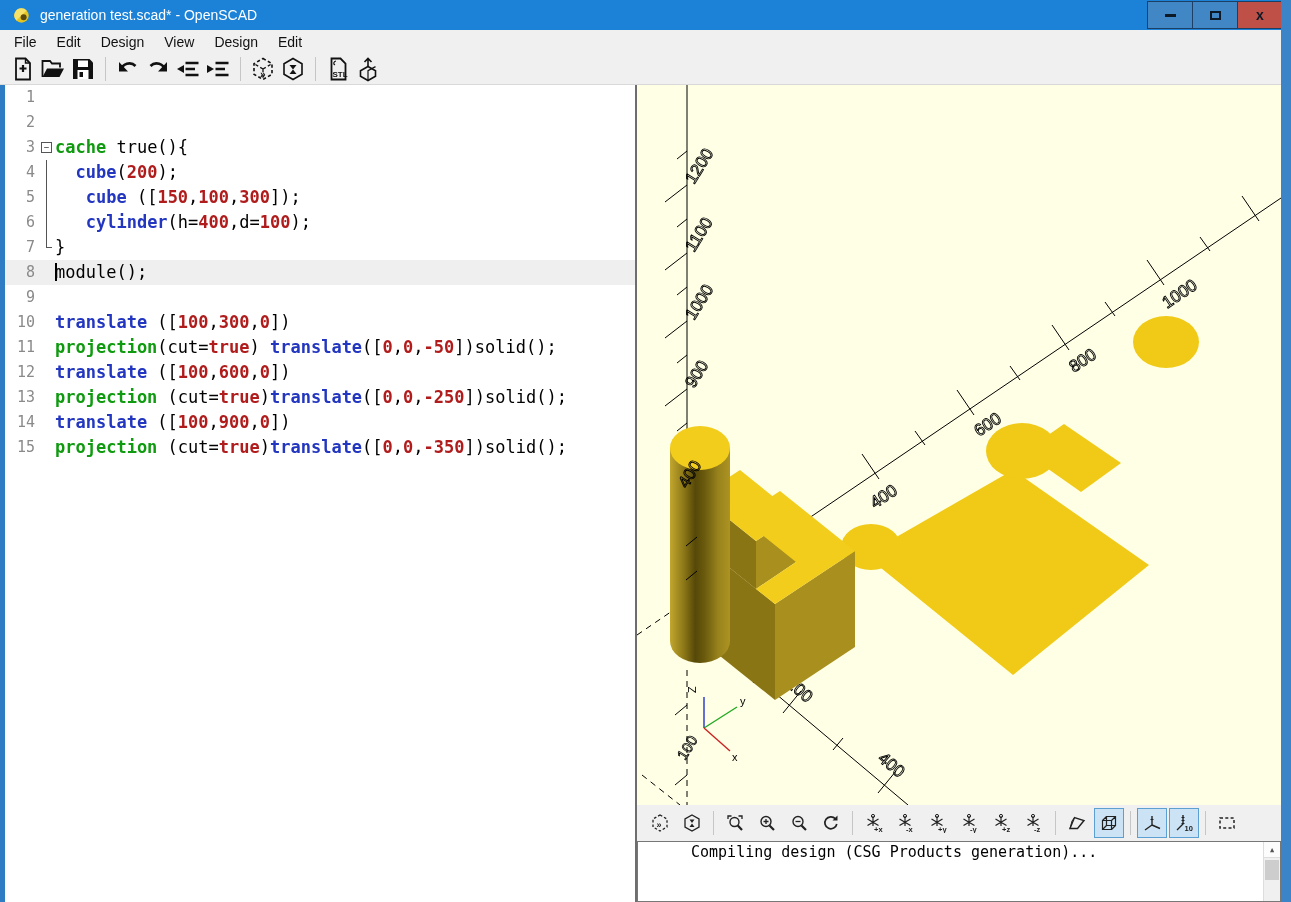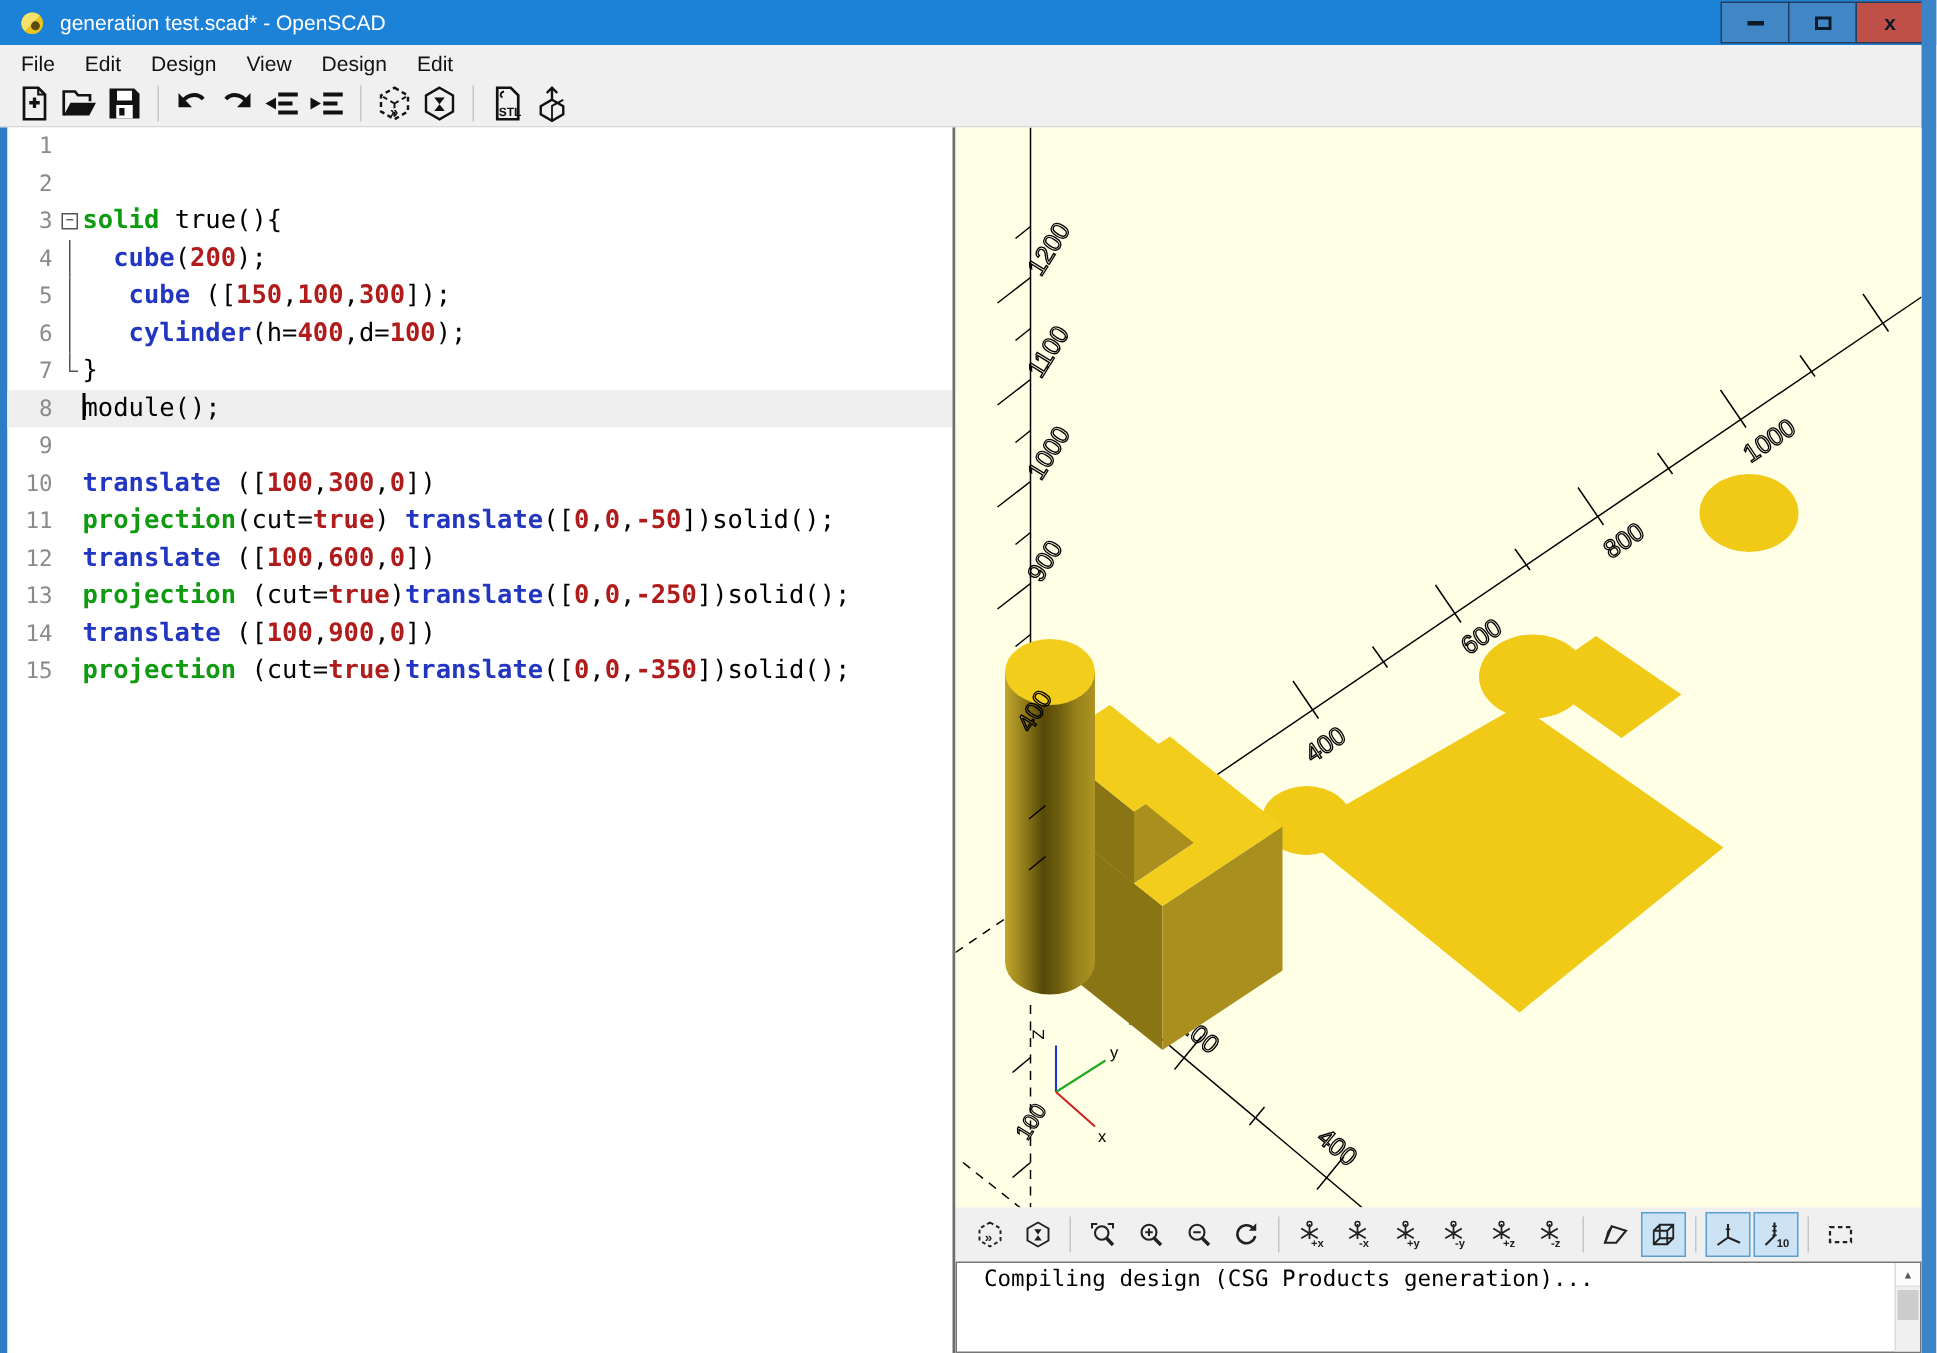--- a/index.html
+++ b/index.html
@@ -57,21 +57,21 @@
   .vtoolbar { position:absolute; left:637px; top:805px; width:644px; height:36px; background:#f0f0f0;
     display:flex; align-items:center; padding-left:8px; }
   .vt-btn { width:30px; height:30px; display:flex; align-items:center; justify-content:center;
     border:1px solid transparent; margin-right:2px; }
   .vt-btn.active { background:#cbe3f5; border:1px solid #5ba0d0; }
   .vt-sep { width:1px; height:24px; background:#c6c6c6; margin:0 6px 0 4px; }
 
   
   .console { position:absolute; left:637px; top:841px; width:644px; height:61px; background:#fff;
     border:1px solid #777; font-family:"DejaVu Sans Mono",monospace; font-size:15px; color:#000; }
-  .console-lines { padding:1px 18px; line-height:19px; white-space:pre; }
+  .console-lines { padding:1px 6px; line-height:19px; white-space:pre;margin-left:47px; }
   .vscroll { position:absolute; right:0; top:0; bottom:0; width:17px; background:#f0f0f0; border-left:1px solid #ddd; }
   .varrow { height:16px; background:#fcfcfc; border-bottom:1px solid #ddd; display:flex;
     align-items:center; justify-content:center; font-size:7px; color:#555; }
   .vthumb { position:absolute; left:1px; top:18px; width:14px; height:20px; background:#cdcdcd; }
 </style>
 </head>
 <body>
 
 <div class="titlebar">
   <svg class="logo" viewBox="0 0 20 20">
@@ -178,21 +178,21 @@
         <path d="M13 24.5v-9.9l7.5-4" fill="none" stroke="#111" stroke-width="1.2"></path>
       </svg>
     </div>
   </div>
 
 <div class="edge-left"></div>
 <div class="edge-right"></div>
 <div class="editor">
     <div class="ed-row"><div class="gut-num">1</div><div class="gut-fold"></div><div class="code-text"></div></div>
     <div class="ed-row"><div class="gut-num">2</div><div class="gut-fold"></div><div class="code-text"></div></div>
-    <div class="ed-row"><div class="gut-num">3</div><div class="gut-fold"><div class="fold-box">−</div></div><div class="code-text"><span class="tk-k" style="color: rgb(15, 154, 15);">solid</span><span class="tk-p" style="color: rgb(0, 0, 0);"> true(){</span></div></div>
+    <div class="ed-row"><div class="gut-num">3</div><div class="gut-fold"><div class="fold-box">−</div></div><div class="code-text"><span class="tk-k" style="color: rgb(15, 154, 15);">cache</span><span class="tk-p" style="color: rgb(0, 0, 0);"> true(){</span></div></div>
     <div class="ed-row"><div class="gut-num">4</div><div class="gut-fold"><div class="fold-line"></div></div><div class="code-text"><span class="tk-p" style="color: rgb(0, 0, 0);">  </span><span class="tk-b" style="color: rgb(34, 54, 192);">cube</span><span class="tk-p" style="color: rgb(0, 0, 0);">(</span><span class="tk-n" style="color: rgb(176, 27, 27);">200</span><span class="tk-p" style="color: rgb(0, 0, 0);">);</span></div></div>
     <div class="ed-row"><div class="gut-num">5</div><div class="gut-fold"><div class="fold-line"></div></div><div class="code-text"><span class="tk-p" style="color: rgb(0, 0, 0);">   </span><span class="tk-b" style="color: rgb(34, 54, 192);">cube</span><span class="tk-p" style="color: rgb(0, 0, 0);"> ([</span><span class="tk-n" style="color: rgb(176, 27, 27);">150</span><span class="tk-p" style="color: rgb(0, 0, 0);">,</span><span class="tk-n" style="color: rgb(176, 27, 27);">100</span><span class="tk-p" style="color: rgb(0, 0, 0);">,</span><span class="tk-n" style="color: rgb(176, 27, 27);">300</span><span class="tk-p" style="color: rgb(0, 0, 0);">]);</span></div></div>
     <div class="ed-row"><div class="gut-num">6</div><div class="gut-fold"><div class="fold-line"></div></div><div class="code-text"><span class="tk-p" style="color: rgb(0, 0, 0);">   </span><span class="tk-b" style="color: rgb(34, 54, 192);">cylinder</span><span class="tk-p" style="color: rgb(0, 0, 0);">(h=</span><span class="tk-n" style="color: rgb(176, 27, 27);">400</span><span class="tk-p" style="color: rgb(0, 0, 0);">,d=</span><span class="tk-n" style="color: rgb(176, 27, 27);">100</span><span class="tk-p" style="color: rgb(0, 0, 0);">);</span></div></div>
     <div class="ed-row"><div class="gut-num">7</div><div class="gut-fold"><div class="fold-line half"></div><div class="fold-elbow"></div></div><div class="code-text"><span class="tk-p" style="color: rgb(0, 0, 0);">}</span></div></div>
     <div class="ed-row cur"><div class="gut-num">8</div><div class="gut-fold"></div><div class="code-text"><span class="caret"></span><span class="tk-p" style="color: rgb(0, 0, 0);">module();</span></div></div>
     <div class="ed-row"><div class="gut-num">9</div><div class="gut-fold"></div><div class="code-text"></div></div>
     <div class="ed-row"><div class="gut-num">10</div><div class="gut-fold"></div><div class="code-text"><span class="tk-b" style="color: rgb(34, 54, 192);">translate</span><span class="tk-p" style="color: rgb(0, 0, 0);"> ([</span><span class="tk-n" style="color: rgb(176, 27, 27);">100</span><span class="tk-p" style="color: rgb(0, 0, 0);">,</span><span class="tk-n" style="color: rgb(176, 27, 27);">300</span><span class="tk-p" style="color: rgb(0, 0, 0);">,</span><span class="tk-n" style="color: rgb(176, 27, 27);">0</span><span class="tk-p" style="color: rgb(0, 0, 0);">])</span></div></div>
     <div class="ed-row"><div class="gut-num">11</div><div class="gut-fold"></div><div class="code-text"><span class="tk-k" style="color: rgb(15, 154, 15);">projection</span><span class="tk-p" style="color: rgb(0, 0, 0);">(cut=</span><span class="tk-n" style="color: rgb(176, 27, 27);">true</span><span class="tk-p" style="color: rgb(0, 0, 0);">) </span><span class="tk-b" style="color: rgb(34, 54, 192);">translate</span><span class="tk-p" style="color: rgb(0, 0, 0);">([</span><span class="tk-n" style="color: rgb(176, 27, 27);">0</span><span class="tk-p" style="color: rgb(0, 0, 0);">,</span><span class="tk-n" style="color: rgb(176, 27, 27);">0</span><span class="tk-p" style="color: rgb(0, 0, 0);">,</span><span class="tk-n" style="color: rgb(176, 27, 27);">-50</span><span class="tk-p" style="color: rgb(0, 0, 0);">])solid();</span></div></div>
     <div class="ed-row"><div class="gut-num">12</div><div class="gut-fold"></div><div class="code-text"><span class="tk-b" style="color: rgb(34, 54, 192);">translate</span><span class="tk-p" style="color: rgb(0, 0, 0);"> ([</span><span class="tk-n" style="color: rgb(176, 27, 27);">100</span><span class="tk-p" style="color: rgb(0, 0, 0);">,</span><span class="tk-n" style="color: rgb(176, 27, 27);">600</span><span class="tk-p" style="color: rgb(0, 0, 0);">,</span><span class="tk-n" style="color: rgb(176, 27, 27);">0</span><span class="tk-p" style="color: rgb(0, 0, 0);">])</span></div></div>
     <div class="ed-row"><div class="gut-num">13</div><div class="gut-fold"></div><div class="code-text"><span class="tk-k" style="color: rgb(15, 154, 15);">projection</span><span class="tk-p" style="color: rgb(0, 0, 0);"> (cut=</span><span class="tk-n" style="color: rgb(176, 27, 27);">true</span><span class="tk-p" style="color: rgb(0, 0, 0);">)</span><span class="tk-b" style="color: rgb(34, 54, 192);">translate</span><span class="tk-p" style="color: rgb(0, 0, 0);">([</span><span class="tk-n" style="color: rgb(176, 27, 27);">0</span><span class="tk-p" style="color: rgb(0, 0, 0);">,</span><span class="tk-n" style="color: rgb(176, 27, 27);">0</span><span class="tk-p" style="color: rgb(0, 0, 0);">,</span><span class="tk-n" style="color: rgb(176, 27, 27);">-250</span><span class="tk-p" style="color: rgb(0, 0, 0);">])solid();</span></div></div>

